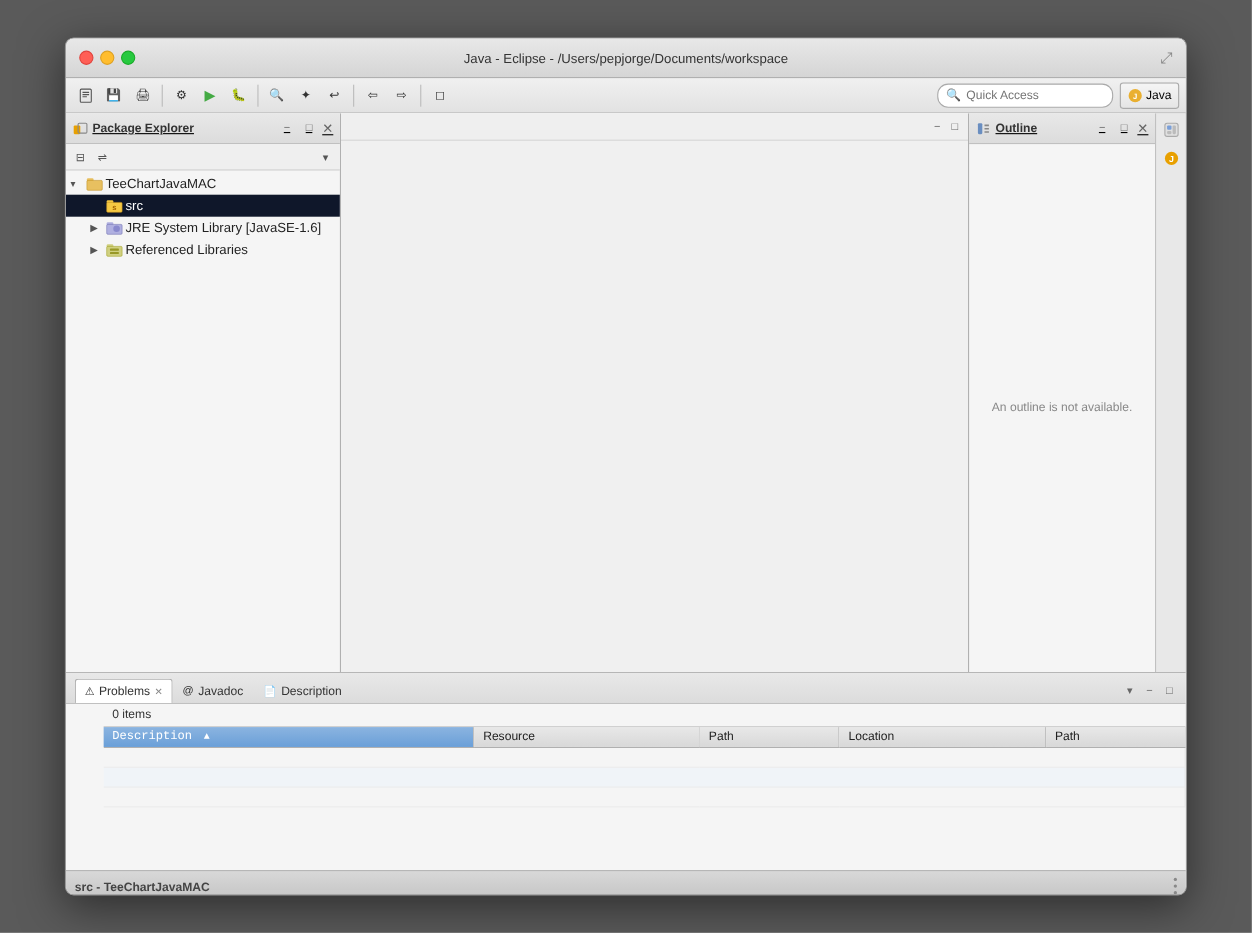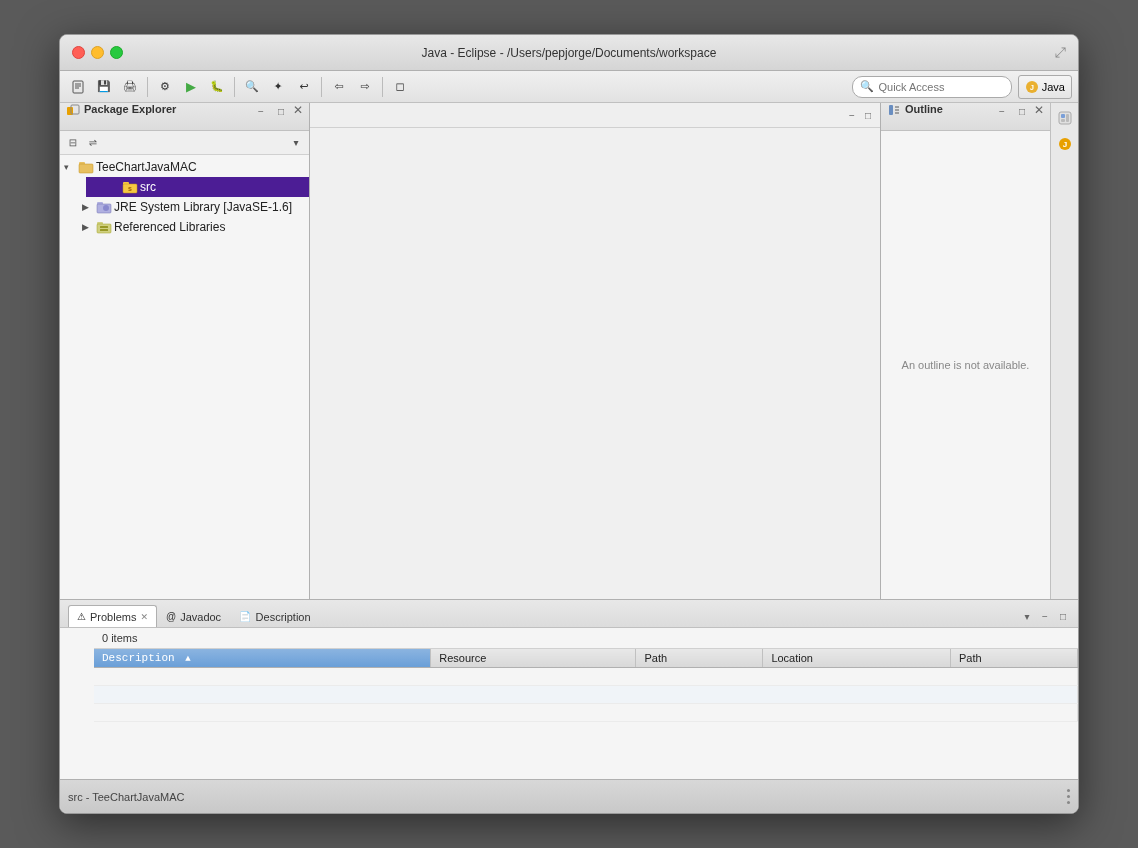--- a/index.html
+++ b/index.html
@@ -145,23 +145,24 @@
       flex-direction: column;
       border-right: 1px solid #b0b0b0;
       background: #f5f5f5;
       flex-shrink: 0;
     }
     .panel-header {
       height: 28px;
       background: linear-gradient(to bottom, #e8e8e8, #dcdcdc);
       border-bottom: 1px solid #c0c0c0;
       display: flex;
-      align-items: flex-start;
+      align-items: center;
       padding: 0 6px;
       gap: 4px;
+      text-decoration: underline;
     }
     .panel-title {
       font-size: 11px;
       font-weight: 600;
       color: #333;
       flex: 1;
     }
     .panel-icon-btn {
       width: 16px;
       height: 16px;
@@ -207,21 +208,21 @@
     }
     .tree-item {
       display: flex;
       align-items: center;
       height: 20px;
       padding: 0 4px;
       cursor: pointer;
       gap: 2px;
       white-space: nowrap;
     }
-    .tree-item.selected { background: #4c1d95; color: white; margin-left: 26px; }
+    .tree-item.selected { background: #0f172a; color: white; }
     .tree-item.selected .tree-label { color: white; }
     .tree-arrow {
       width: 12px;
       font-size: 9px;
       color: #555;
       display: inline-block;
     }
     .tree-item.selected .tree-arrow { color: white; }
     .tree-icon {
       width: 16px;
@@ -383,29 +384,30 @@
       font-family: Liberation Mono, monospace;
     }
     .problems-table td {
       padding: 3px 8px;
       border-right: 1px solid #e0e0e0;
       border-bottom: 1px solid #ebebeb;
     }
     .problems-table tr:nth-child(even) td { background: #f0f4f8; }
     
     .status-bar {
-      height: 34px;
+      height: 22px;
       background: linear-gradient(to bottom, #d8d8d8, #c8c8c8);
       border-top: 1px solid #b0b0b0;
       display: flex;
-      align-items: center;
+      align-items: flex-end;
       padding: 0 8px;
       font-size: 11px;
       color: #444;
       flex-shrink: 0;
+      font-weight: bold;
     }
     .status-bar-right {
       margin-left: auto;
       display: flex;
       align-items: center;
       gap: 2px;
     }
     .status-dots {
       display: flex;
       flex-direction: column;

